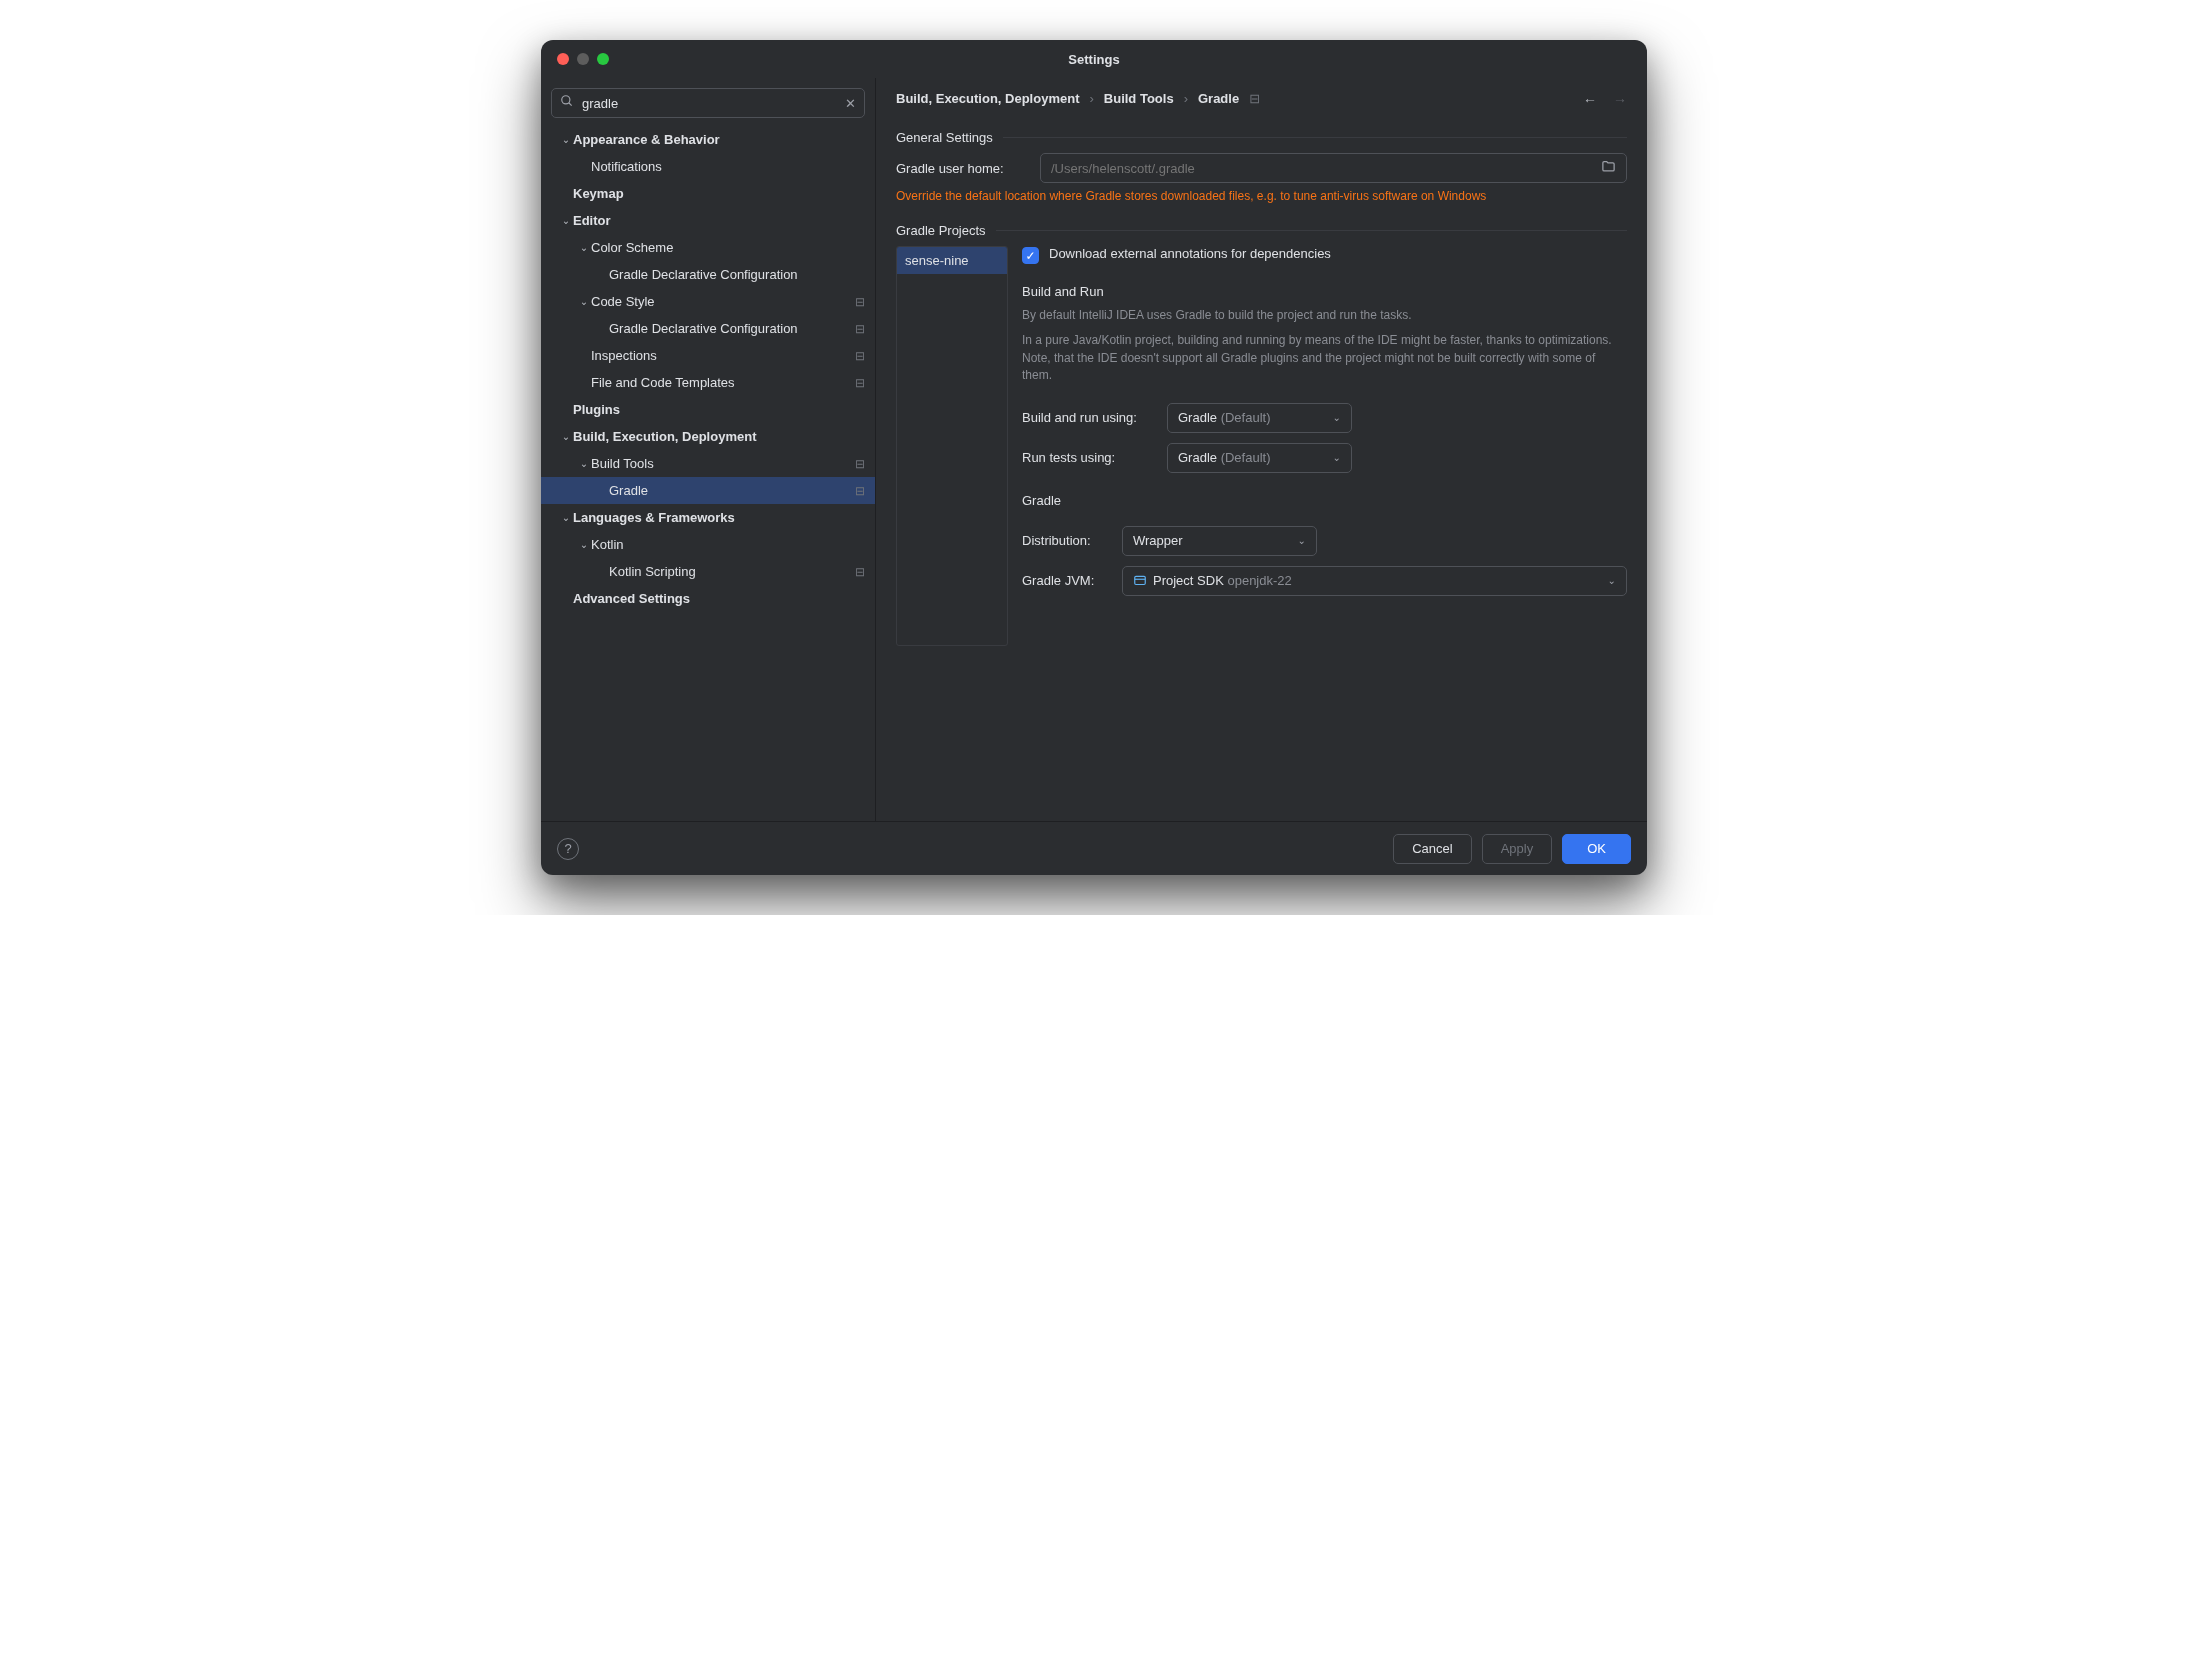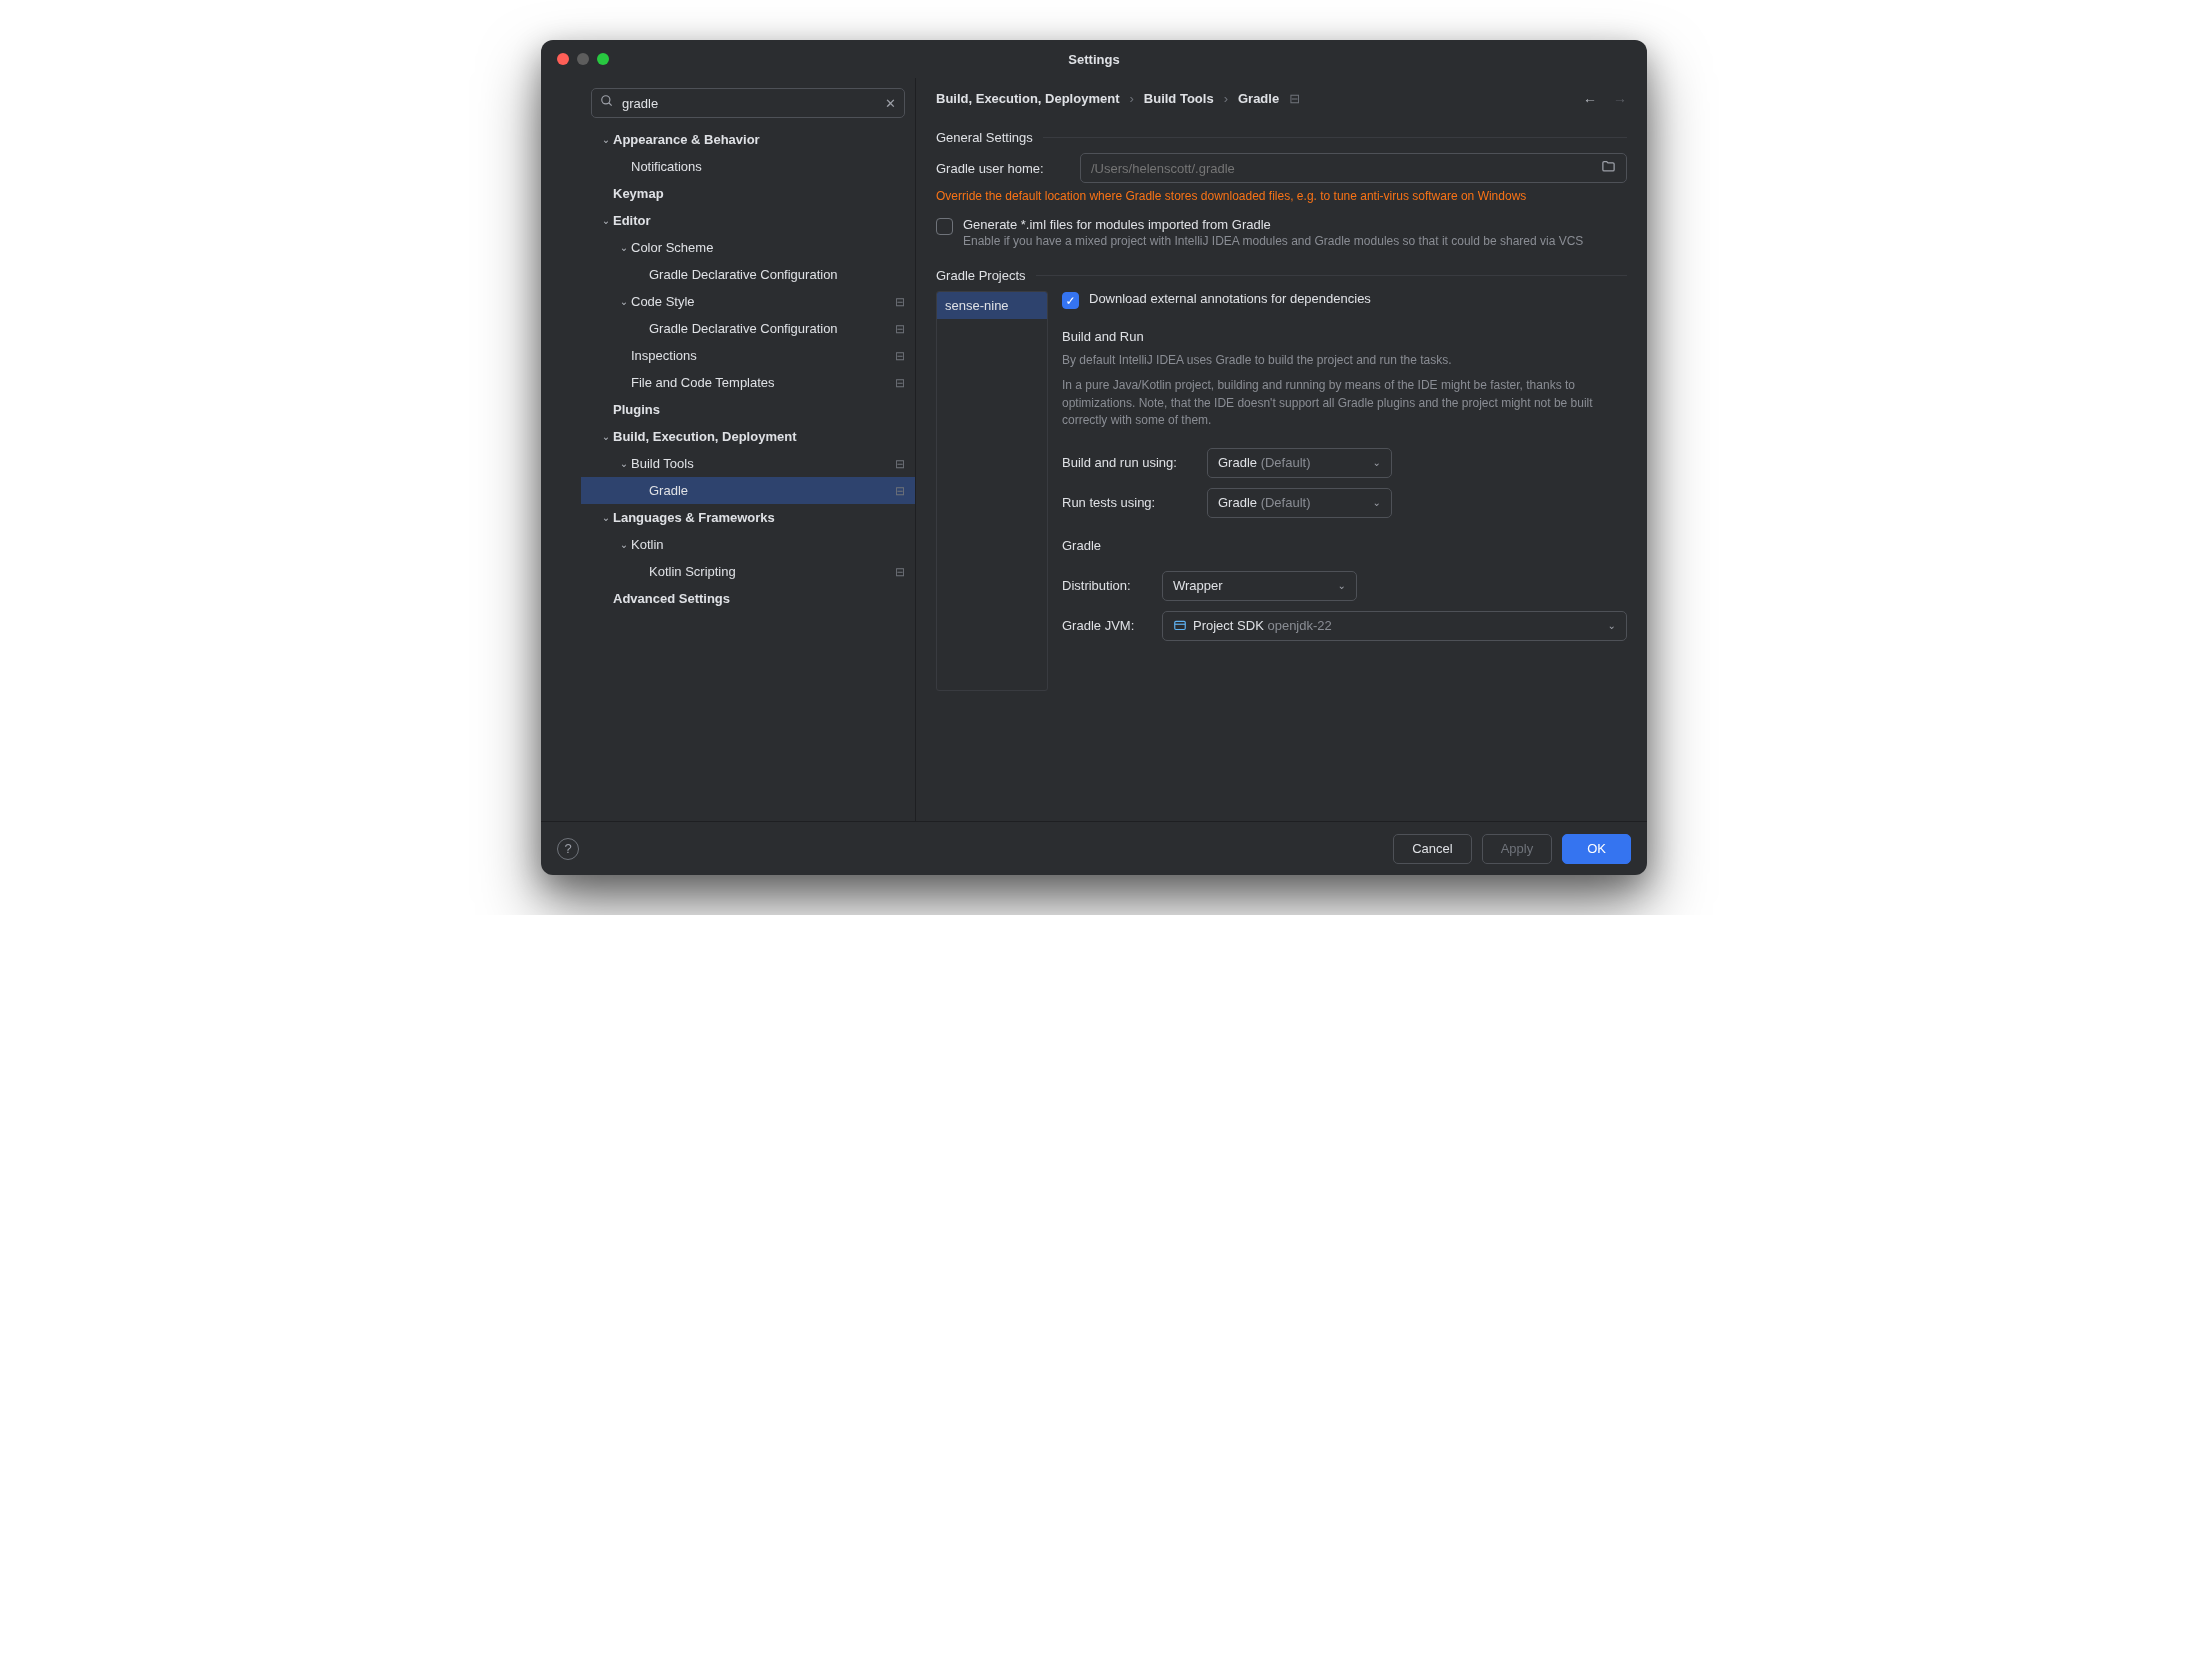--- a/index.html
+++ b/index.html
@@ -46,21 +46,20 @@
     text-align: center;
     font-size: 13px;
     font-weight: 600;
     color: #dfe1e5;
     pointer-events: none;
   }
   .body {
     flex: 1;
     display: flex;
     min-height: 0;
-    margin-left: 40px;
   }
   .sidebar {
     width: 335px;
     border-right: 1px solid #1e1f22;
     display: flex;
     flex-direction: column;
     padding-top: 6px;
   }
   .search-wrap {
     padding: 4px 10px 8px 10px;
@@ -482,27 +481,20 @@
             <input type="text" placeholder="/Users/helenscott/.gradle" style="">
             <span class="folder-icon">
               <svg width="15" height="15" viewBox="0 0 24 24" fill="none" stroke="currentColor" stroke-width="2">
                   <path d="M3 6a2 2 0 0 1 2-2h4l2 2h8a2 2 0 0 1 2 2v9a2 2 0 0 1-2 2H5a2 2 0 0 1-2-2V6z"></path>
                 </svg>
             </span>
           </div>
         </div>
         <div class="hint">Override the default location where Gradle stores downloaded files, e.g. to tune anti-virus software on Windows</div>
 
-        <div class="check-row">
-          <div class="chk"></div>
-          <div class="lbls">
-            <span class="main-lbl">Generate *.iml files for modules imported from Gradle</span>
-            <span class="sub">Enable if you have a mixed project with IntelliJ IDEA modules and Gradle modules so that it could be shared via VCS</span>
-          </div>
-        </div>
 
 
         <div class="section-title" style="margin-top:20px">Gradle Projects</div>
 
         <div class="projects-layout">
           <div class="proj-list">
             <div class="proj-item">sense-nine</div>
           </div>
 
           <div class="proj-right">

